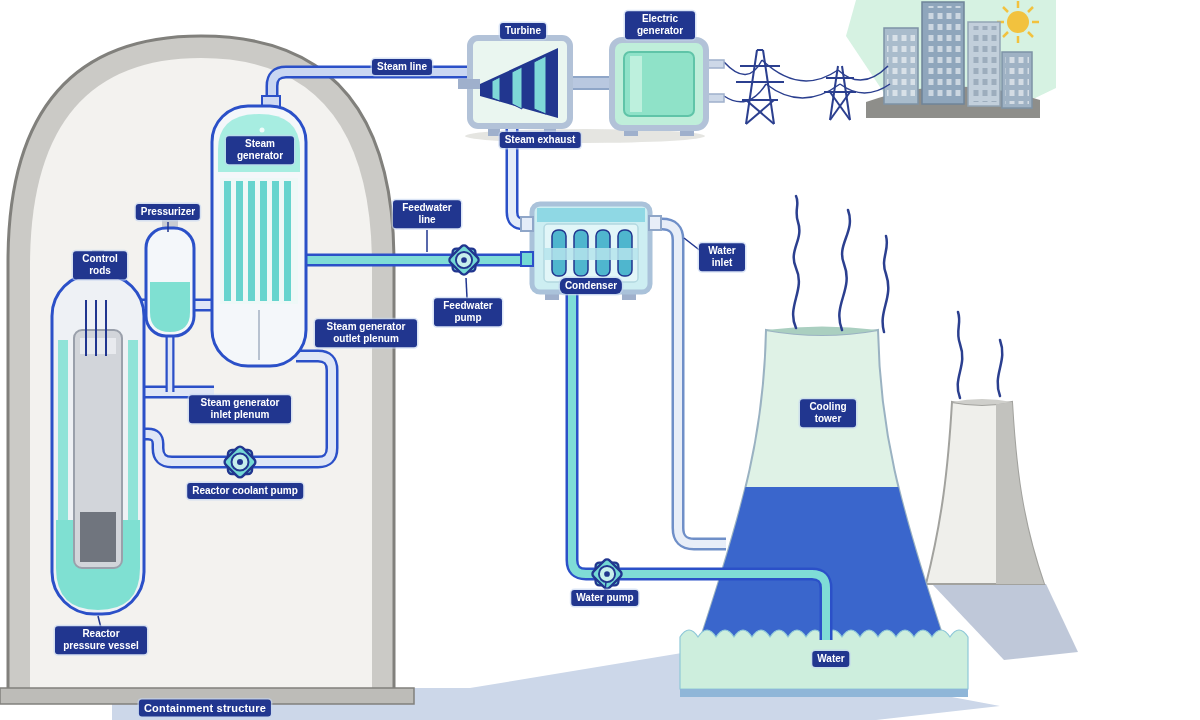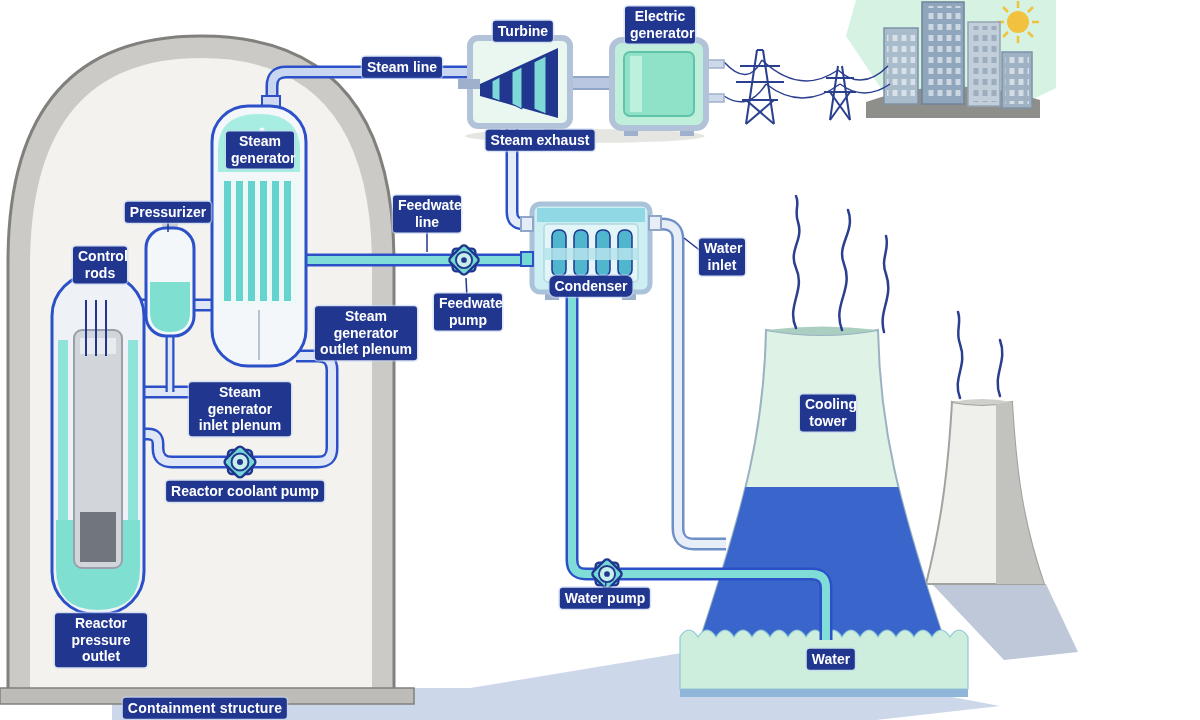--- a/index.html
+++ b/index.html
@@ -1,24 +1,24 @@
 <!DOCTYPE html>
 <html><head>
 <meta charset="utf-8">
 <style>
   html,body{margin:0;padding:0;background:#fff;}
   .stage{position:relative;width:1200px;height:720px;background:#ffffff;overflow:hidden;
          font-family:"Liberation Sans",sans-serif;}
   .stage svg{position:absolute;left:0;top:0;}
   .lbl{position:absolute;transform:translate(-50%,-50%);background:#21368f;color:#fff;
-       font-size:14px;font-weight:bold;line-height:1.18;text-align:center;
+       font-size:10px;font-weight:bold;line-height:1.18;text-align:center;
        padding:2px 5px;border-radius:3px;white-space:nowrap;
        box-shadow:0 0 0 1.5px rgba(195,212,240,.6);z-index:5;}
   .lbl.wrap{white-space:normal;}
-  .lbl.big{font-size:14px;letter-spacing:.2px;}
+  .lbl.big{font-size:11px;letter-spacing:.2px;}
 </style>
 </head>
 <body>
 
 <div class="stage">
 <svg width="1200" height="720" viewBox="0 0 1200 720">
   <defs>
     <pattern id="win" patternUnits="userSpaceOnUse" width="9" height="11">
       <rect x="1.5" y="2" width="5" height="6" fill="rgba(255,255,255,.55)"></rect>
     </pattern>
@@ -259,18 +259,18 @@
   <div class="lbl wrap" style="left:427px;top:214px;max-width:58px;">Feedwater line</div>
   <div class="lbl wrap" style="left:468px;top:312px;max-width:58px;">Feedwater pump</div>
   <div class="lbl" style="left:591px;top:286px;border-radius:6px;">Condenser</div>
   <div class="lbl wrap" style="left:722px;top:257px;max-width:36px;">Water inlet</div>
   <div class="lbl wrap" style="left:260px;top:150px;max-width:58px;">Steam generator</div>
   <div class="lbl" style="left:168px;top:212px;">Pressurizer</div>
   <div class="lbl wrap" style="left:100px;top:257px;max-width:44px;margin-top:8px;">Control rods</div>
   <div class="lbl wrap" style="left:366px;top:333px;max-width:92px;">Steam generator outlet plenum</div>
   <div class="lbl wrap" style="left:240px;top:409px;max-width:92px;">Steam generator inlet plenum</div>
   <div class="lbl" style="left:245px;top:491px;">Reactor coolant pump</div>
-  <div class="lbl wrap" style="left:101px;top:640px;max-width:82px;">Reactor pressure outlet</div>
+  <div class="lbl wrap" style="left:101px;top:640px;max-width:82px;">Reactor pressure vessel</div>
   <div class="lbl big" style="left:205px;top:708px;">Containment structure</div>
   <div class="lbl wrap" style="left:828px;top:413px;max-width:46px;">Cooling tower</div>
   <div class="lbl" style="left:605px;top:598px;">Water pump</div>
   <div class="lbl" style="left:831px;top:659px;">Water</div>
 </div>
 
 </body></html>

